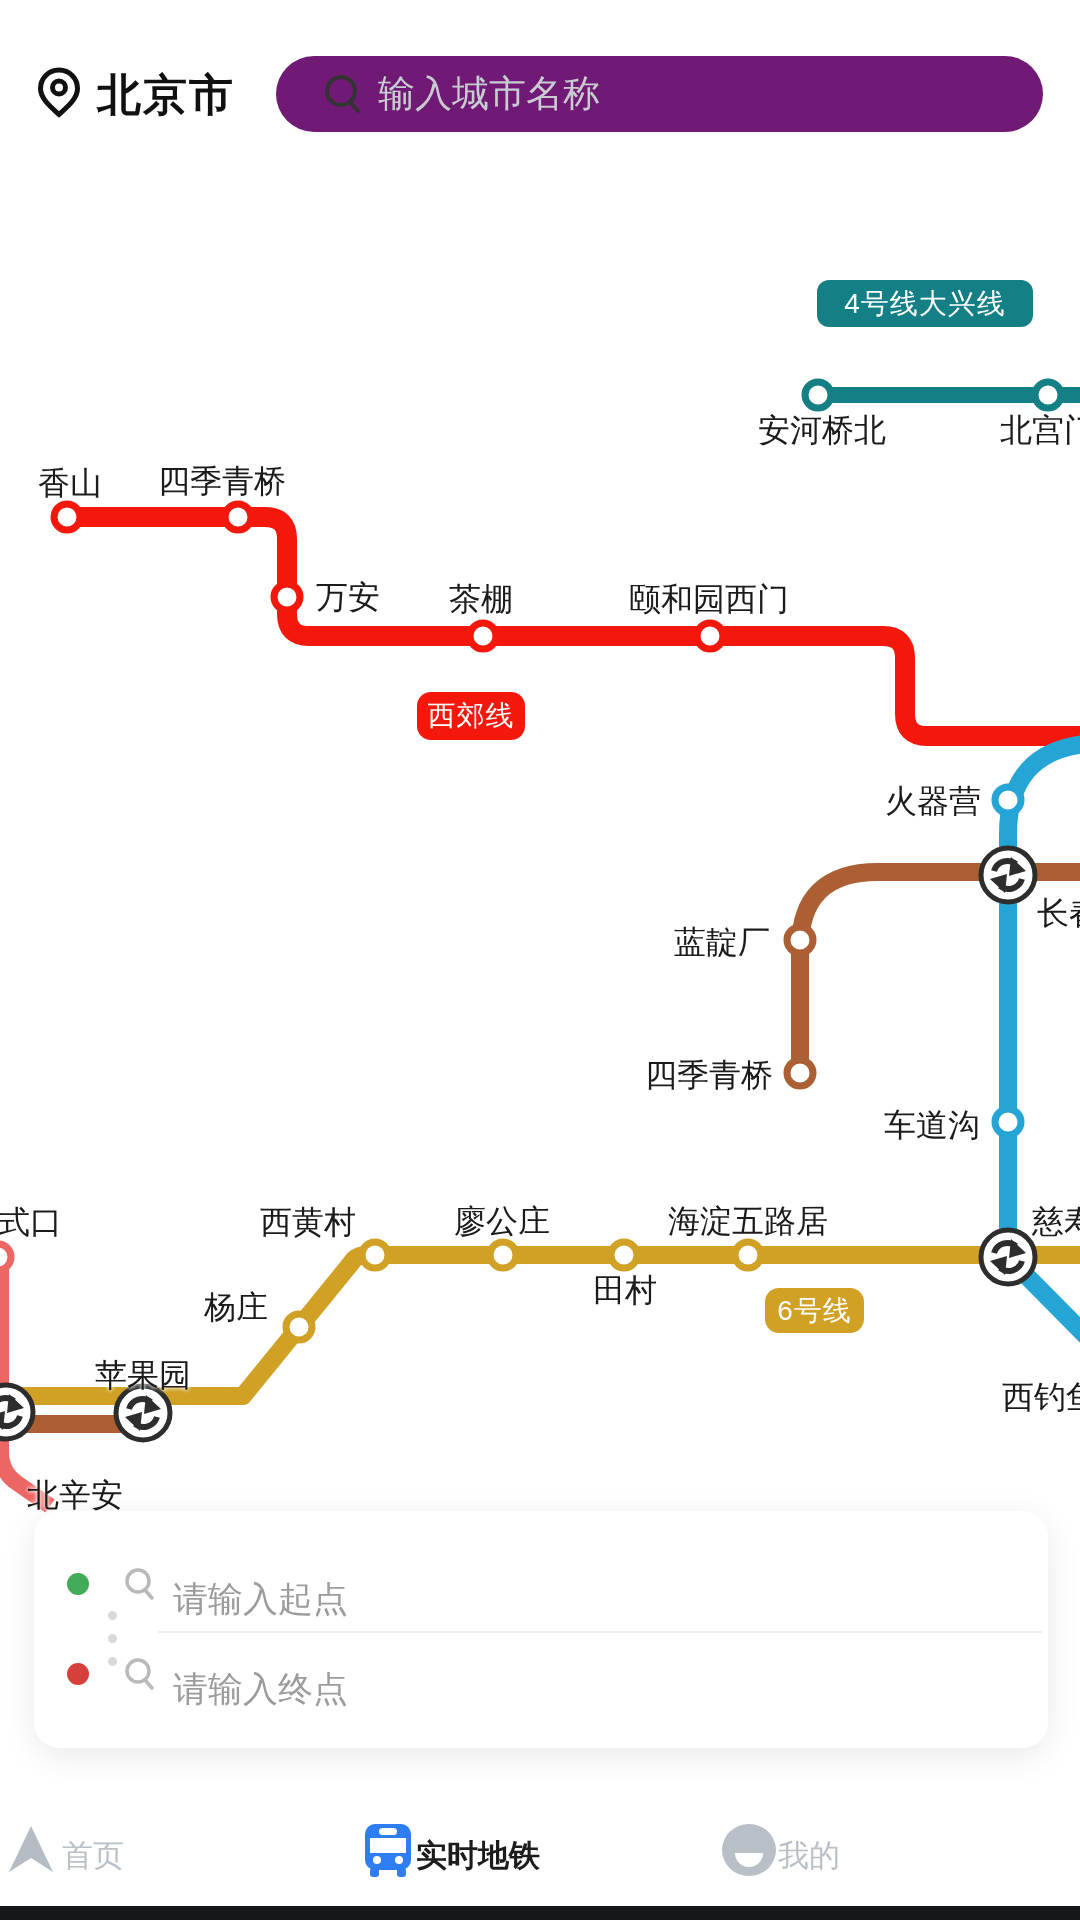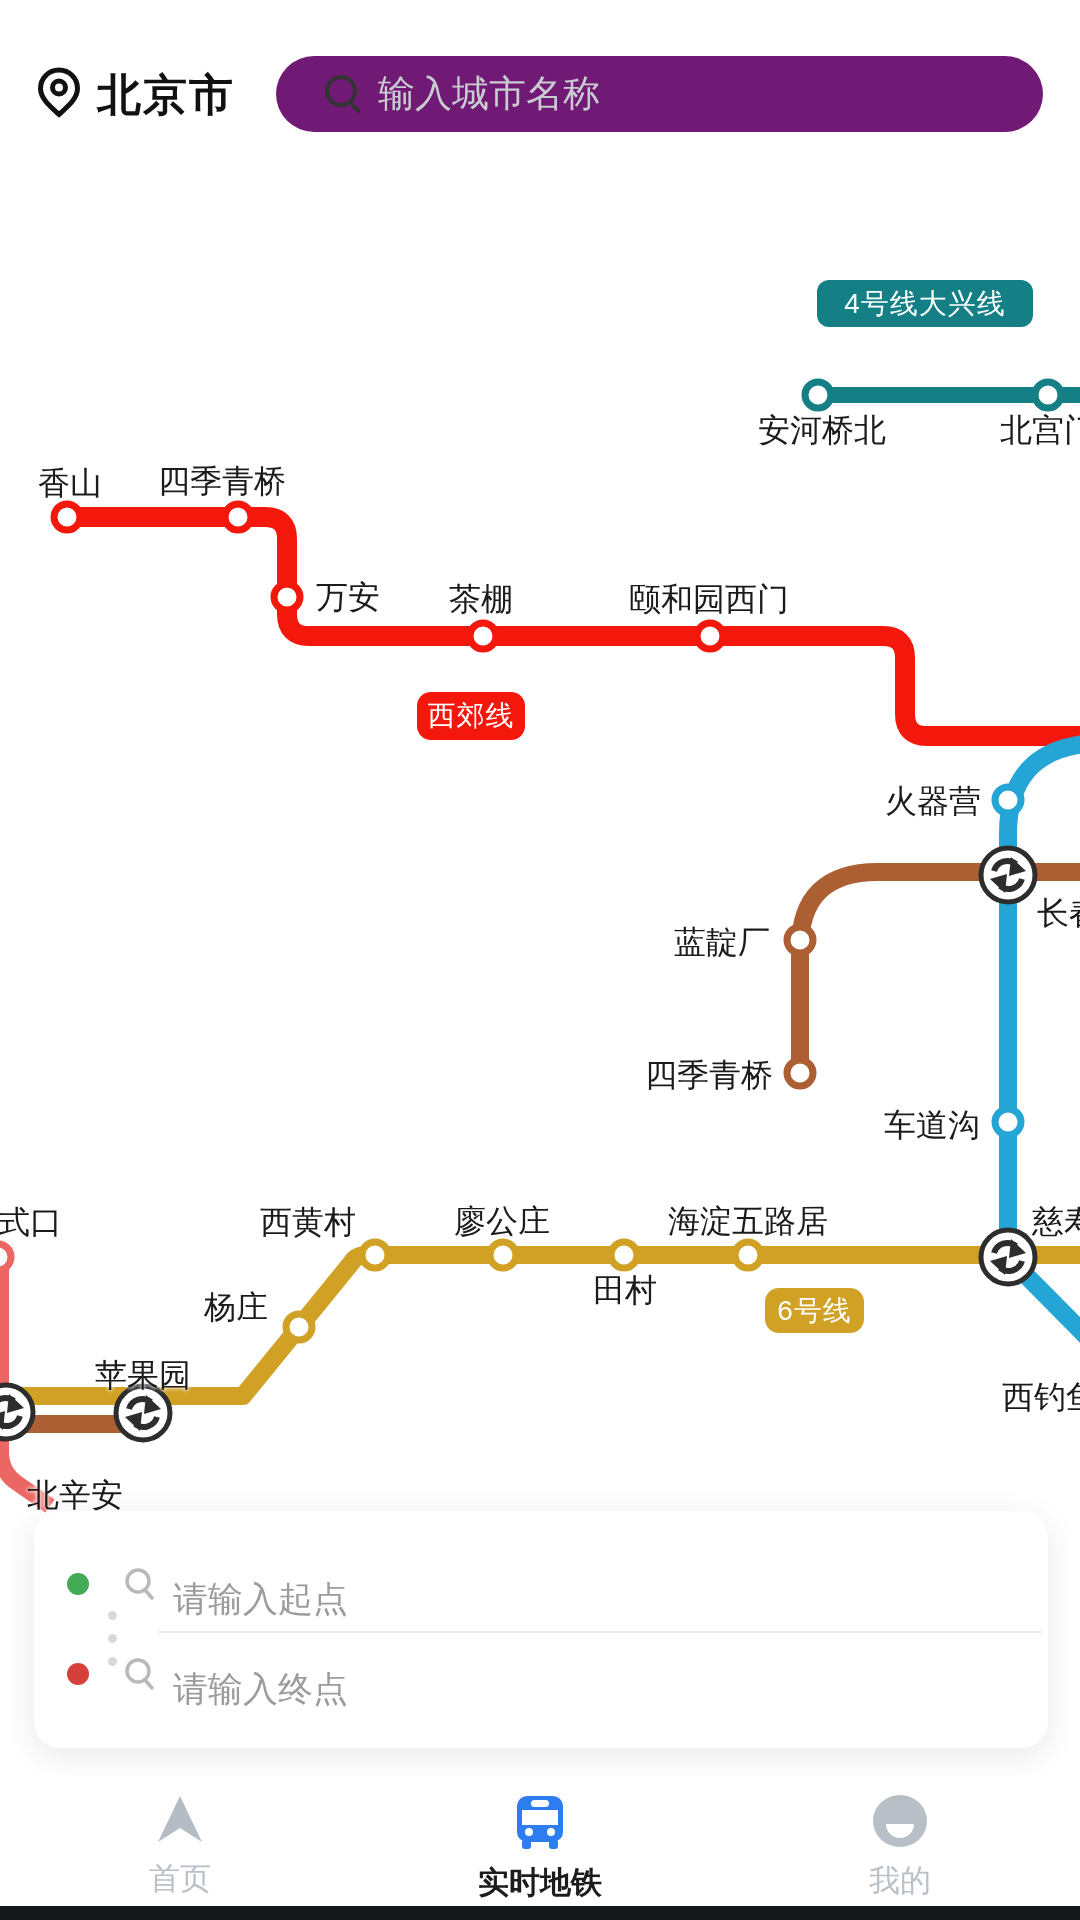--- a/index.html
+++ b/index.html
@@ -37,21 +37,21 @@
   .row.start{top:38px;}
   .row.end{top:128px;}
   .dot{width:22px;height:22px;border-radius:50%;margin-left:33px;flex:0 0 auto;}
   .row .mag2{margin-left:34px;flex:0 0 auto;}
   .row .ph{color:#9c9c9c;font-size:35px;margin-left:16px;margin-top:30px;}
   .vdots{position:absolute;left:74px;top:100px;display:flex;flex-direction:column;gap:14px;}
   .vdots i{width:9px;height:9px;border-radius:50%;background:#d9d9d9;}
   .sep{position:absolute;left:124px;top:120px;width:884px;height:0;border-top:2px solid #ececec;}
   
   .tabbar{position:absolute;left:0;top:1778px;width:1080px;height:128px;background:#fff;z-index:50;display:flex;}
-  .tab{flex:1;display:flex;flex-direction:column;align-items:center;justify-content:flex-start;padding-top:16px;}
+  .tab{flex:1;display:flex;flex-direction:row;align-items:center;justify-content:flex-start;padding-top:16px;}
   .tab .lbl{font-size:31px;color:#b9c0c7;margin-top:12px;}
   .tab.active .lbl{color:#1c1c1c;font-weight:700;}
   .gesture{position:absolute;left:0;top:1906px;width:1080px;height:14px;background:#15181b;z-index:60;}
 </style>
 </head>
 <body>
 
 <div class="map">
   <svg width="1080" height="1920" viewBox="0 0 1080 1920">
     <defs>

